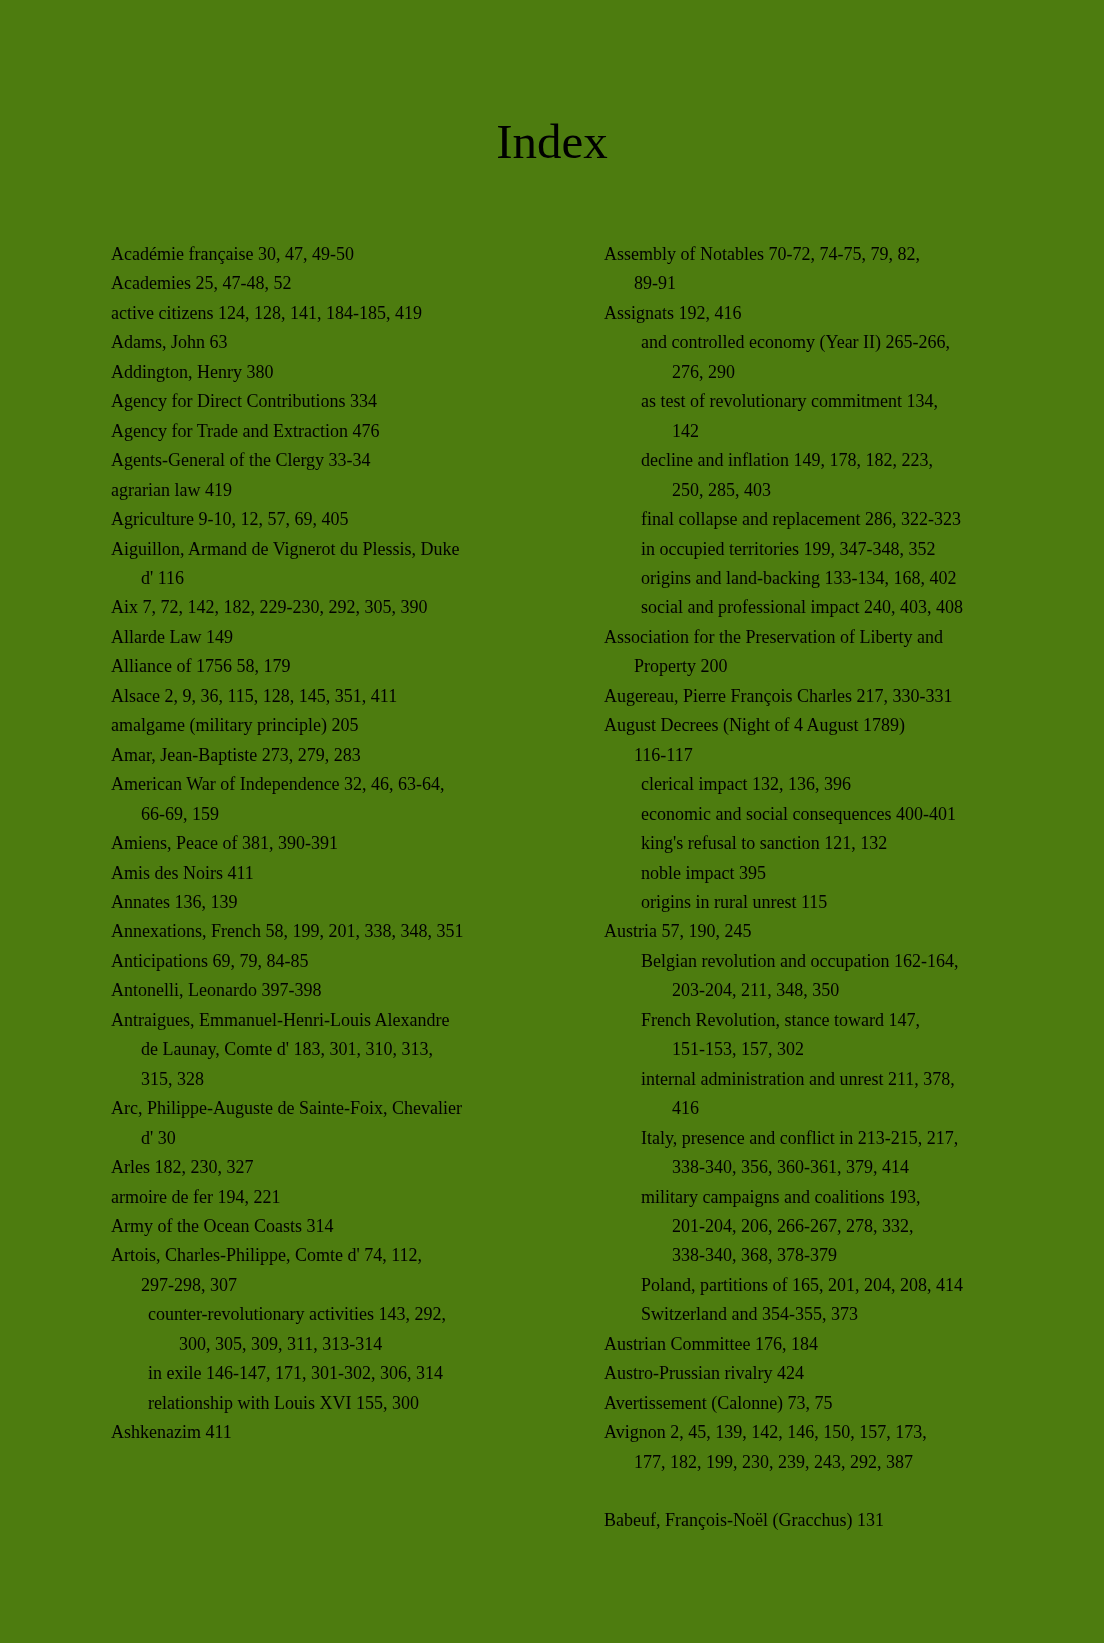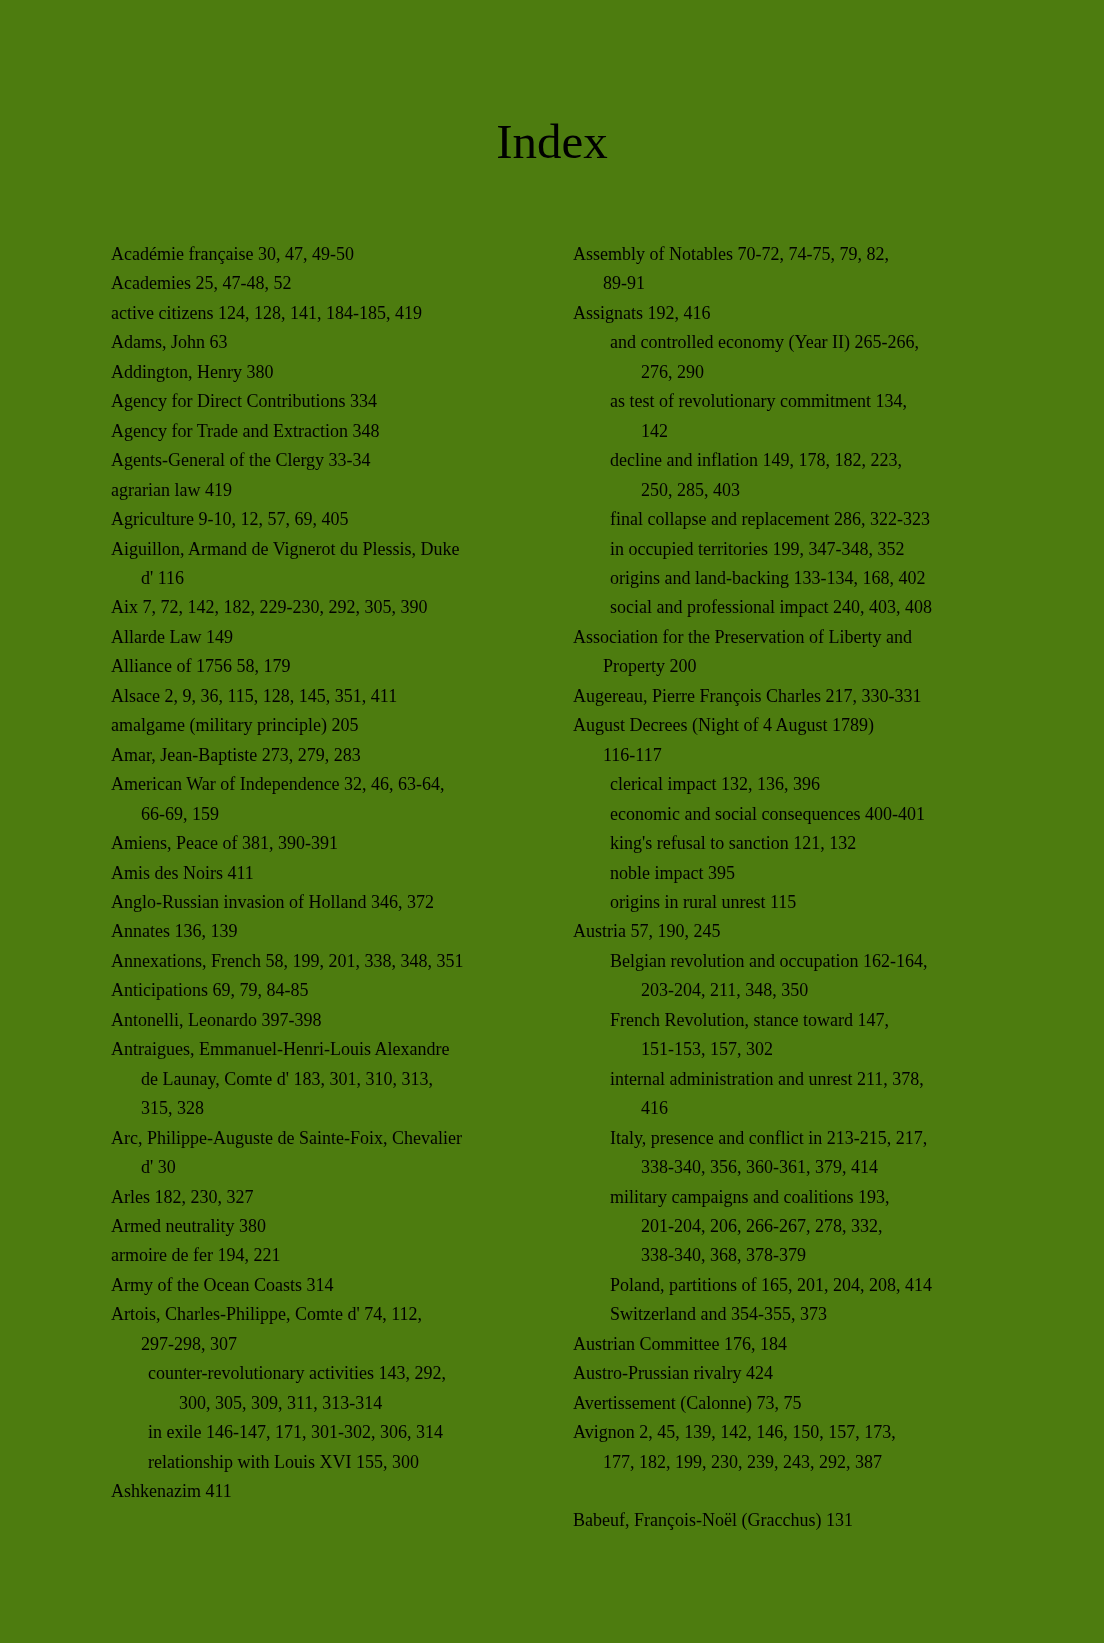--- a/index.html
+++ b/index.html
@@ -32,21 +32,21 @@
     line-height: 1;
     letter-spacing: 0;
   }
   .col {
     position: absolute;
     top: 240px;
     font-size: 18px;
     line-height: 29.45px;
   }
   .col-left  { left: 111px; width: 455px; }
-  .col-right { left: 573px; width: 470px; }
+  .col-right { left: 604px; width: 470px; }
   .line {
     white-space: pre;
     min-height: 29.45px;
   }
   .l-main-first { margin-left: 0; }
   .l-main-wrap  { margin-left: 30px; }
   .l-sub-first  { margin-left: 37px; }
   .l-sub-wrap   { margin-left: 68px; }
   .l-spacer     { height: 29.45px; }
 </style>
@@ -55,48 +55,46 @@
 
 <div class="page">
   <h1 class="title">Index</h1>
   <div class="col col-left">
       <div class="line l-main-first">Académie française 30, 47, 49-50</div>
       <div class="line l-main-first">Academies 25, 47-48, 52</div>
       <div class="line l-main-first">active citizens 124, 128, 141, 184-185, 419</div>
       <div class="line l-main-first">Adams, John 63</div>
       <div class="line l-main-first">Addington, Henry 380</div>
       <div class="line l-main-first">Agency for Direct Contributions 334</div>
-      <div class="line l-main-first">Agency for Trade and Extraction 348</div>
+      <div class="line l-main-first">Agency for Trade and Extraction 476</div>
       <div class="line l-main-first">Agents-General of the Clergy 33-34</div>
       <div class="line l-main-first">agrarian law 419</div>
       <div class="line l-main-first">Agriculture 9-10, 12, 57, 69, 405</div>
       <div class="line l-main-first">Aiguillon, Armand de Vignerot du Plessis, Duke</div>
       <div class="line l-main-wrap">d' 116</div>
       <div class="line l-main-first">Aix 7, 72, 142, 182, 229-230, 292, 305, 390</div>
       <div class="line l-main-first">Allarde Law 149</div>
       <div class="line l-main-first">Alliance of 1756 58, 179</div>
       <div class="line l-main-first">Alsace 2, 9, 36, 115, 128, 145, 351, 411</div>
       <div class="line l-main-first">amalgame (military principle) 205</div>
       <div class="line l-main-first">Amar, Jean-Baptiste 273, 279, 283</div>
       <div class="line l-main-first">American War of Independence 32, 46, 63-64,</div>
       <div class="line l-main-wrap">66-69, 159</div>
       <div class="line l-main-first">Amiens, Peace of 381, 390-391</div>
       <div class="line l-main-first">Amis des Noirs 411</div>
-      <div class="line l-main-first">Anglo-Russian invasion of Holland 346, 372</div>
       <div class="line l-main-first">Annates 136, 139</div>
       <div class="line l-main-first">Annexations, French 58, 199, 201, 338, 348, 351</div>
       <div class="line l-main-first">Anticipations 69, 79, 84-85</div>
       <div class="line l-main-first">Antonelli, Leonardo 397-398</div>
       <div class="line l-main-first">Antraigues, Emmanuel-Henri-Louis Alexandre</div>
       <div class="line l-main-wrap">de Launay, Comte d' 183, 301, 310, 313,</div>
       <div class="line l-main-wrap">315, 328</div>
       <div class="line l-main-first">Arc, Philippe-Auguste de Sainte-Foix, Chevalier</div>
       <div class="line l-main-wrap">d' 30</div>
       <div class="line l-main-first">Arles 182, 230, 327</div>
-      <div class="line l-main-first">Armed neutrality 380</div>
       <div class="line l-main-first">armoire de fer 194, 221</div>
       <div class="line l-main-first">Army of the Ocean Coasts 314</div>
       <div class="line l-main-first">Artois, Charles-Philippe, Comte d' 74, 112,</div>
       <div class="line l-main-wrap">297-298, 307</div>
       <div class="line l-sub-first">counter-revolutionary activities 143, 292,</div>
       <div class="line l-sub-wrap">300, 305, 309, 311, 313-314</div>
       <div class="line l-sub-first">in exile 146-147, 171, 301-302, 306, 314</div>
       <div class="line l-sub-first">relationship with Louis XVI 155, 300</div>
       <div class="line l-main-first">Ashkenazim 411</div>
     </div>

